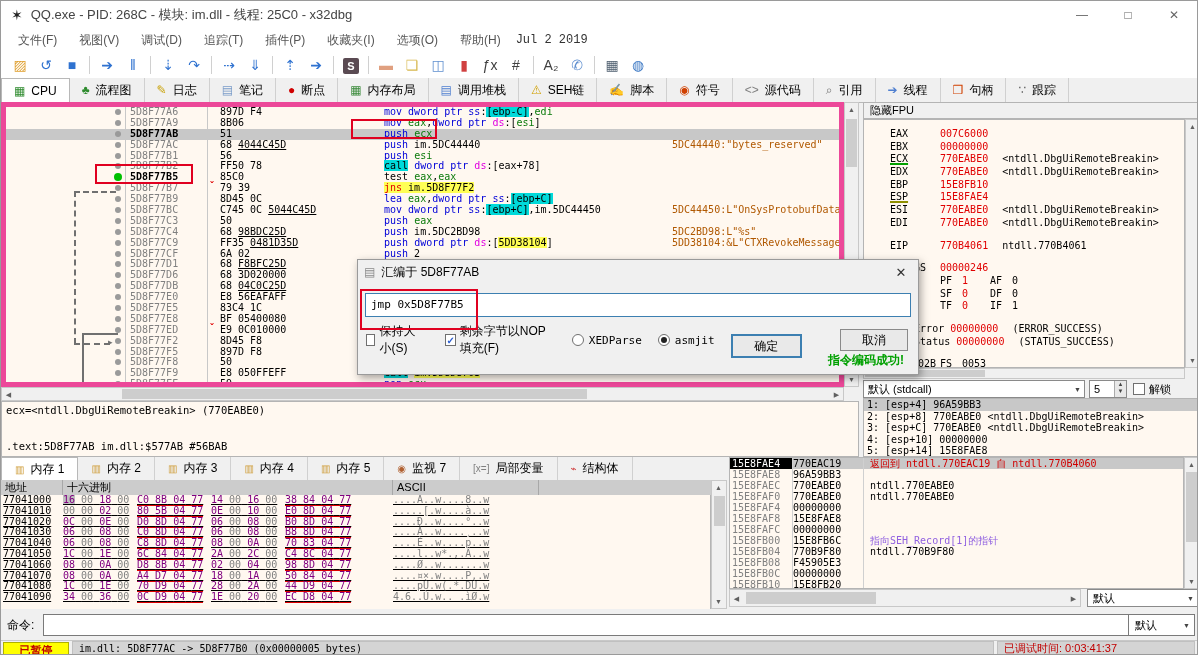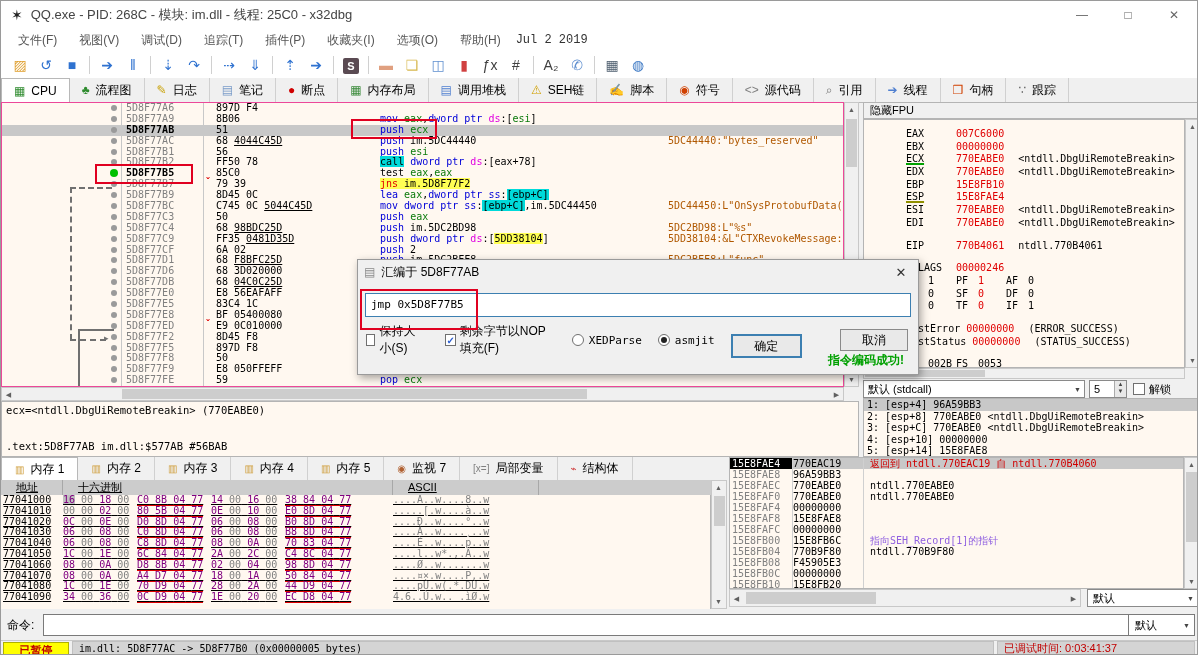--- a/index.html
+++ b/index.html
@@ -25,21 +25,21 @@
   .tb-badge{display:inline-block;width:16px;height:16px;line-height:16px;text-align:center;font-size:11px;font-weight:bold;border-radius:2px;}
   .tb-sep{width:1px;height:18px;background:#d0d0d0;margin:0 4px;}
 
   
   #tabbar{position:absolute;left:0;top:77px;right:0;height:24px;background:#f0f0f0;border-bottom:1px solid #b8b8b8;display:flex;}
   .tab{display:flex;align-items:center;padding:0 12px;border-right:1px solid #d0d0d0;color:#000;}
   .tab .tab-ic{margin-right:6px;font-size:12px;}
   .tab.active{background:#fff;border:1px solid #b8b8b8;border-bottom:1px solid #fff;margin-bottom:-1px;}
 
   
-  #disasm{position:absolute;left:0;top:101px;width:843px;height:285px;background:#fff8f0;border:1px solid #ec4899;box-sizing:border-box;overflow:hidden;}
+  #disasm{position:absolute;left:0;top:101px;width:843px;height:285px;background:#fff8f0;border:5px solid #ec4899;box-sizing:border-box;overflow:hidden;}
   .drow{display:flex;height:10.9px;line-height:10.9px;font-size:10px;font-family:"DejaVu Sans Mono",monospace;white-space:pre;}
   .drow.sel{background:#c8c8c8;}
   .d-gut{width:119px;flex:none;position:relative;}
   .d-dot{position:absolute;right:4px;top:2px;width:6px;height:6px;border-radius:50%;background:#9a9a9a;}
   .d-dot.bp{background:#00c000;width:8px;height:8px;top:1px;right:3px;}
   .d-addr{width:77px;flex:none;color:#808080;border-left:1px solid #c8c8c8;padding-left:4px;}
   .d-addr.hot{color:#000;font-weight:bold;}
   .d-bytes{width:160px;flex:none;border-left:1px solid #c8c8c8;padding-left:12px;position:relative;color:#000;}
   .b-jm{position:absolute;left:1px;top:-1px;color:#e00000;font-weight:bold;}
   .b-u{text-decoration:underline;}
@@ -66,21 +66,21 @@
   #infopane{position:absolute;left:0;top:400px;width:858px;height:56px;background:#fff8f0;border:1px solid #b4b4b4;box-sizing:border-box;
             font-family:"DejaVu Sans Mono",monospace;font-size:10.5px;padding:2px 4px;}
   #info-line2{margin-top:24px;}
 
   
   #reg-header{position:absolute;left:862px;top:101px;width:336px;height:17px;background:#f0f0f0;border:1px solid #b4b4b4;box-sizing:border-box;
               font-size:11px;display:flex;align-items:center;padding-left:6px;}
   #regs{position:absolute;left:862px;top:118px;width:322px;height:249px;background:#fff8f0;border:1px solid #b4b4b4;box-sizing:border-box;
         font-family:"DejaVu Sans Mono",monospace;font-size:10px;padding:8px 0 0 26px;overflow:hidden;}
   #reg-vscroll{position:absolute;left:1184px;top:118px;width:14px;height:249px;background:#f0f0f0;border:1px solid #c8c8c8;box-sizing:border-box;}
-  .reg-row{height:12.7px;line-height:12.7px;white-space:pre;margin-left:16px;}
+  .reg-row{height:12.7px;line-height:12.7px;white-space:pre;}
   .reg-gap{height:10px;}
   .reg-name{display:inline-block;min-width:44px;color:#000;}
   .reg-name.u-green{text-decoration:underline;text-decoration-color:#00a000;text-decoration-thickness:2px;}
   .reg-name.u-olive{text-decoration:underline;text-decoration-color:#909000;text-decoration-thickness:2px;}
   .reg-val{color:#e00000;}
   .reg-note{color:#000;margin-left:14px;}
   .fl-n{display:inline-block;min-width:22px;}
   .fl-v{display:inline-block;min-width:28px;color:#000;}
   .fl-v.red{color:#e00000;}
   #reg-hscroll{position:absolute;left:862px;top:367px;width:322px;height:11px;background:#f0f0f0;border:1px solid #c8c8c8;box-sizing:border-box;}
@@ -100,21 +100,21 @@
         font-family:"DejaVu Sans Mono",monospace;font-size:10px;overflow:hidden;}
   .arg-row{height:11.6px;line-height:11.6px;white-space:pre;padding-left:3px;}
   .arg-row.sel{background:#c8c8c8;}
 
   
   #dump-tabs{position:absolute;left:0;top:456px;width:726px;height:23px;background:#f0f0f0;display:flex;border-bottom:1px solid #b8b8b8;}
   .dtab{display:flex;align-items:center;padding:0 13px;border-right:1px solid #d0d0d0;font-size:12px;}
   .dtab .tab-ic{margin-right:6px;}
   .dtab.active{background:#fff;border:1px solid #b8b8b8;border-bottom:1px solid #fff;margin-bottom:-1px;}
   #dump-header{position:absolute;left:0;top:479px;width:710px;height:15px;background:#ccc;border-bottom:1px solid #aaa;font-size:11px;display:flex;}
-  .dh-cell{border-right:1px solid #a8a8a8;padding-left:15px;line-height:14px;box-sizing:border-box;text-decoration:underline;}
+  .dh-cell{border-right:1px solid #a8a8a8;padding-left:4px;line-height:14px;box-sizing:border-box;}
   #dump{position:absolute;left:0;top:494px;width:710px;height:114px;background:#fff8f0;border-right:1px solid #b4b4b4;box-sizing:border-box;overflow:hidden;text-decoration:underline;}
   .mrow{display:flex;height:10.8px;line-height:10.8px;font-size:10px;font-family:"DejaVu Sans Mono",monospace;white-space:pre;}
   .m-addr{width:60px;flex:none;padding-left:2px;color:#000;}
   .m-g{width:74px;flex:none;}
   .m-g .ub{border-bottom:1px solid #e00000;}
   .m-ascii{margin-left:34px;color:#808080;}
   .by-z{color:#808080;} .by-v{color:#800080;}
   .by-sel{background:#c0c0c0;}
   #m-vscroll{position:absolute;left:710px;top:479px;width:16px;height:129px;background:#f0f0f0;border:1px solid #c8c8c8;box-sizing:border-box;}
   #m-vthumb{position:absolute;left:2px;top:15px;width:11px;height:30px;background:#cdcdcd;}
@@ -290,21 +290,21 @@
         <span class="tab-ic" style="color: rgb(208, 64, 0);">❒</span>
         <span class="tab-label">句柄</span>
       </div>
       <div class="tab">
         <span class="tab-ic" style="color: rgb(85, 85, 85);">∵</span>
         <span class="tab-label">跟踪</span>
       </div>
     </div>
 
   <div id="disasm">
-      <div class="drow"><span class="d-gut"><span class="d-dot"></span></span><span class="d-addr">5D8F77A6</span><span class="d-bytes">897D F4</span><span class="d-cmt"></span></div>
+      <div class="drow"><span class="d-gut"><span class="d-dot"></span></span><span class="d-addr">5D8F77A6</span><span class="d-bytes">897D F4</span><span class="d-instr"><span class="i-mn">mov</span> <span class="i-mn">dword</span> <span class="i-mn">ptr</span> <span class="i-ss">ss</span>:<span class="i-mem">[ebp-C]</span>,<span class="i-reg">edi</span></span><span class="d-cmt"></span></div>
       <div class="drow"><span class="d-gut"><span class="d-dot"></span></span><span class="d-addr">5D8F77A9</span><span class="d-bytes">8B06</span><span class="d-instr"><span class="i-mn">mov</span> <span class="i-reg">eax</span>,<span class="i-mn">dword</span> <span class="i-mn">ptr</span> <span class="i-ds">ds</span>:[<span class="i-reg">esi</span>]</span><span class="d-cmt"></span></div>
       <div class="drow sel"><span class="d-gut"><span class="d-dot"></span></span><span class="d-addr hot">5D8F77AB</span><span class="d-bytes">51</span><span class="d-instr"><span class="i-mn">push</span> <span class="i-reg">ecx</span></span><span class="d-cmt"></span></div>
       <div class="drow"><span class="d-gut"><span class="d-dot"></span></span><span class="d-addr">5D8F77AC</span><span class="d-bytes">68 <span class="b-u">4044C45D</span></span><span class="d-instr"><span class="i-mn">push</span> im.5DC44440</span><span class="d-cmt">5DC44440:"bytes_reserved"</span></div>
       <div class="drow"><span class="d-gut"><span class="d-dot"></span></span><span class="d-addr">5D8F77B1</span><span class="d-bytes">56</span><span class="d-instr"><span class="i-mn">push</span> <span class="i-reg">esi</span></span><span class="d-cmt"></span></div>
       <div class="drow"><span class="d-gut"><span class="d-dot"></span></span><span class="d-addr">5D8F77B2</span><span class="d-bytes">FF50 78</span><span class="d-instr"><span class="i-call">call</span> <span class="i-mn">dword</span> <span class="i-mn">ptr</span> <span class="i-ds">ds</span>:[eax+78]</span><span class="d-cmt"></span></div>
       <div class="drow"><span class="d-gut"><span class="d-dot bp"></span></span><span class="d-addr hot">5D8F77B5</span><span class="d-bytes">85C0</span><span class="d-instr"><span class="i-mn2">test</span> <span class="i-reg">eax</span>,<span class="i-reg">eax</span></span><span class="d-cmt"></span></div>
       <div class="drow"><span class="d-gut"><span class="d-dot"></span></span><span class="d-addr">5D8F77B7</span><span class="d-bytes"><span class="b-jm">ˇ</span>79 39</span><span class="d-instr"><span class="i-ybg"><span class="i-jcc">jns</span> im.5D8F77F2</span></span><span class="d-cmt"></span></div>
       <div class="drow"><span class="d-gut"><span class="d-dot"></span></span><span class="d-addr">5D8F77B9</span><span class="d-bytes">8D45 0C</span><span class="d-instr"><span class="i-mn">lea</span> <span class="i-reg">eax</span>,<span class="i-mn">dword</span> <span class="i-mn">ptr</span> <span class="i-ss">ss</span>:<span class="i-mem">[ebp+C]</span></span><span class="d-cmt"></span></div>
       <div class="drow"><span class="d-gut"><span class="d-dot"></span></span><span class="d-addr">5D8F77BC</span><span class="d-bytes">C745 0C <span class="b-u">5044C45D</span></span><span class="d-instr"><span class="i-mn">mov</span> <span class="i-mn">dword</span> <span class="i-mn">ptr</span> <span class="i-ss">ss</span>:<span class="i-mem">[ebp+C]</span>,im.5DC44450</span><span class="d-cmt">5DC44450:L"OnSysProtobufData(</span></div>
       <div class="drow"><span class="d-gut"><span class="d-dot"></span></span><span class="d-addr">5D8F77C3</span><span class="d-bytes">50</span><span class="d-instr"><span class="i-mn">push</span> <span class="i-reg">eax</span></span><span class="d-cmt"></span></div>

